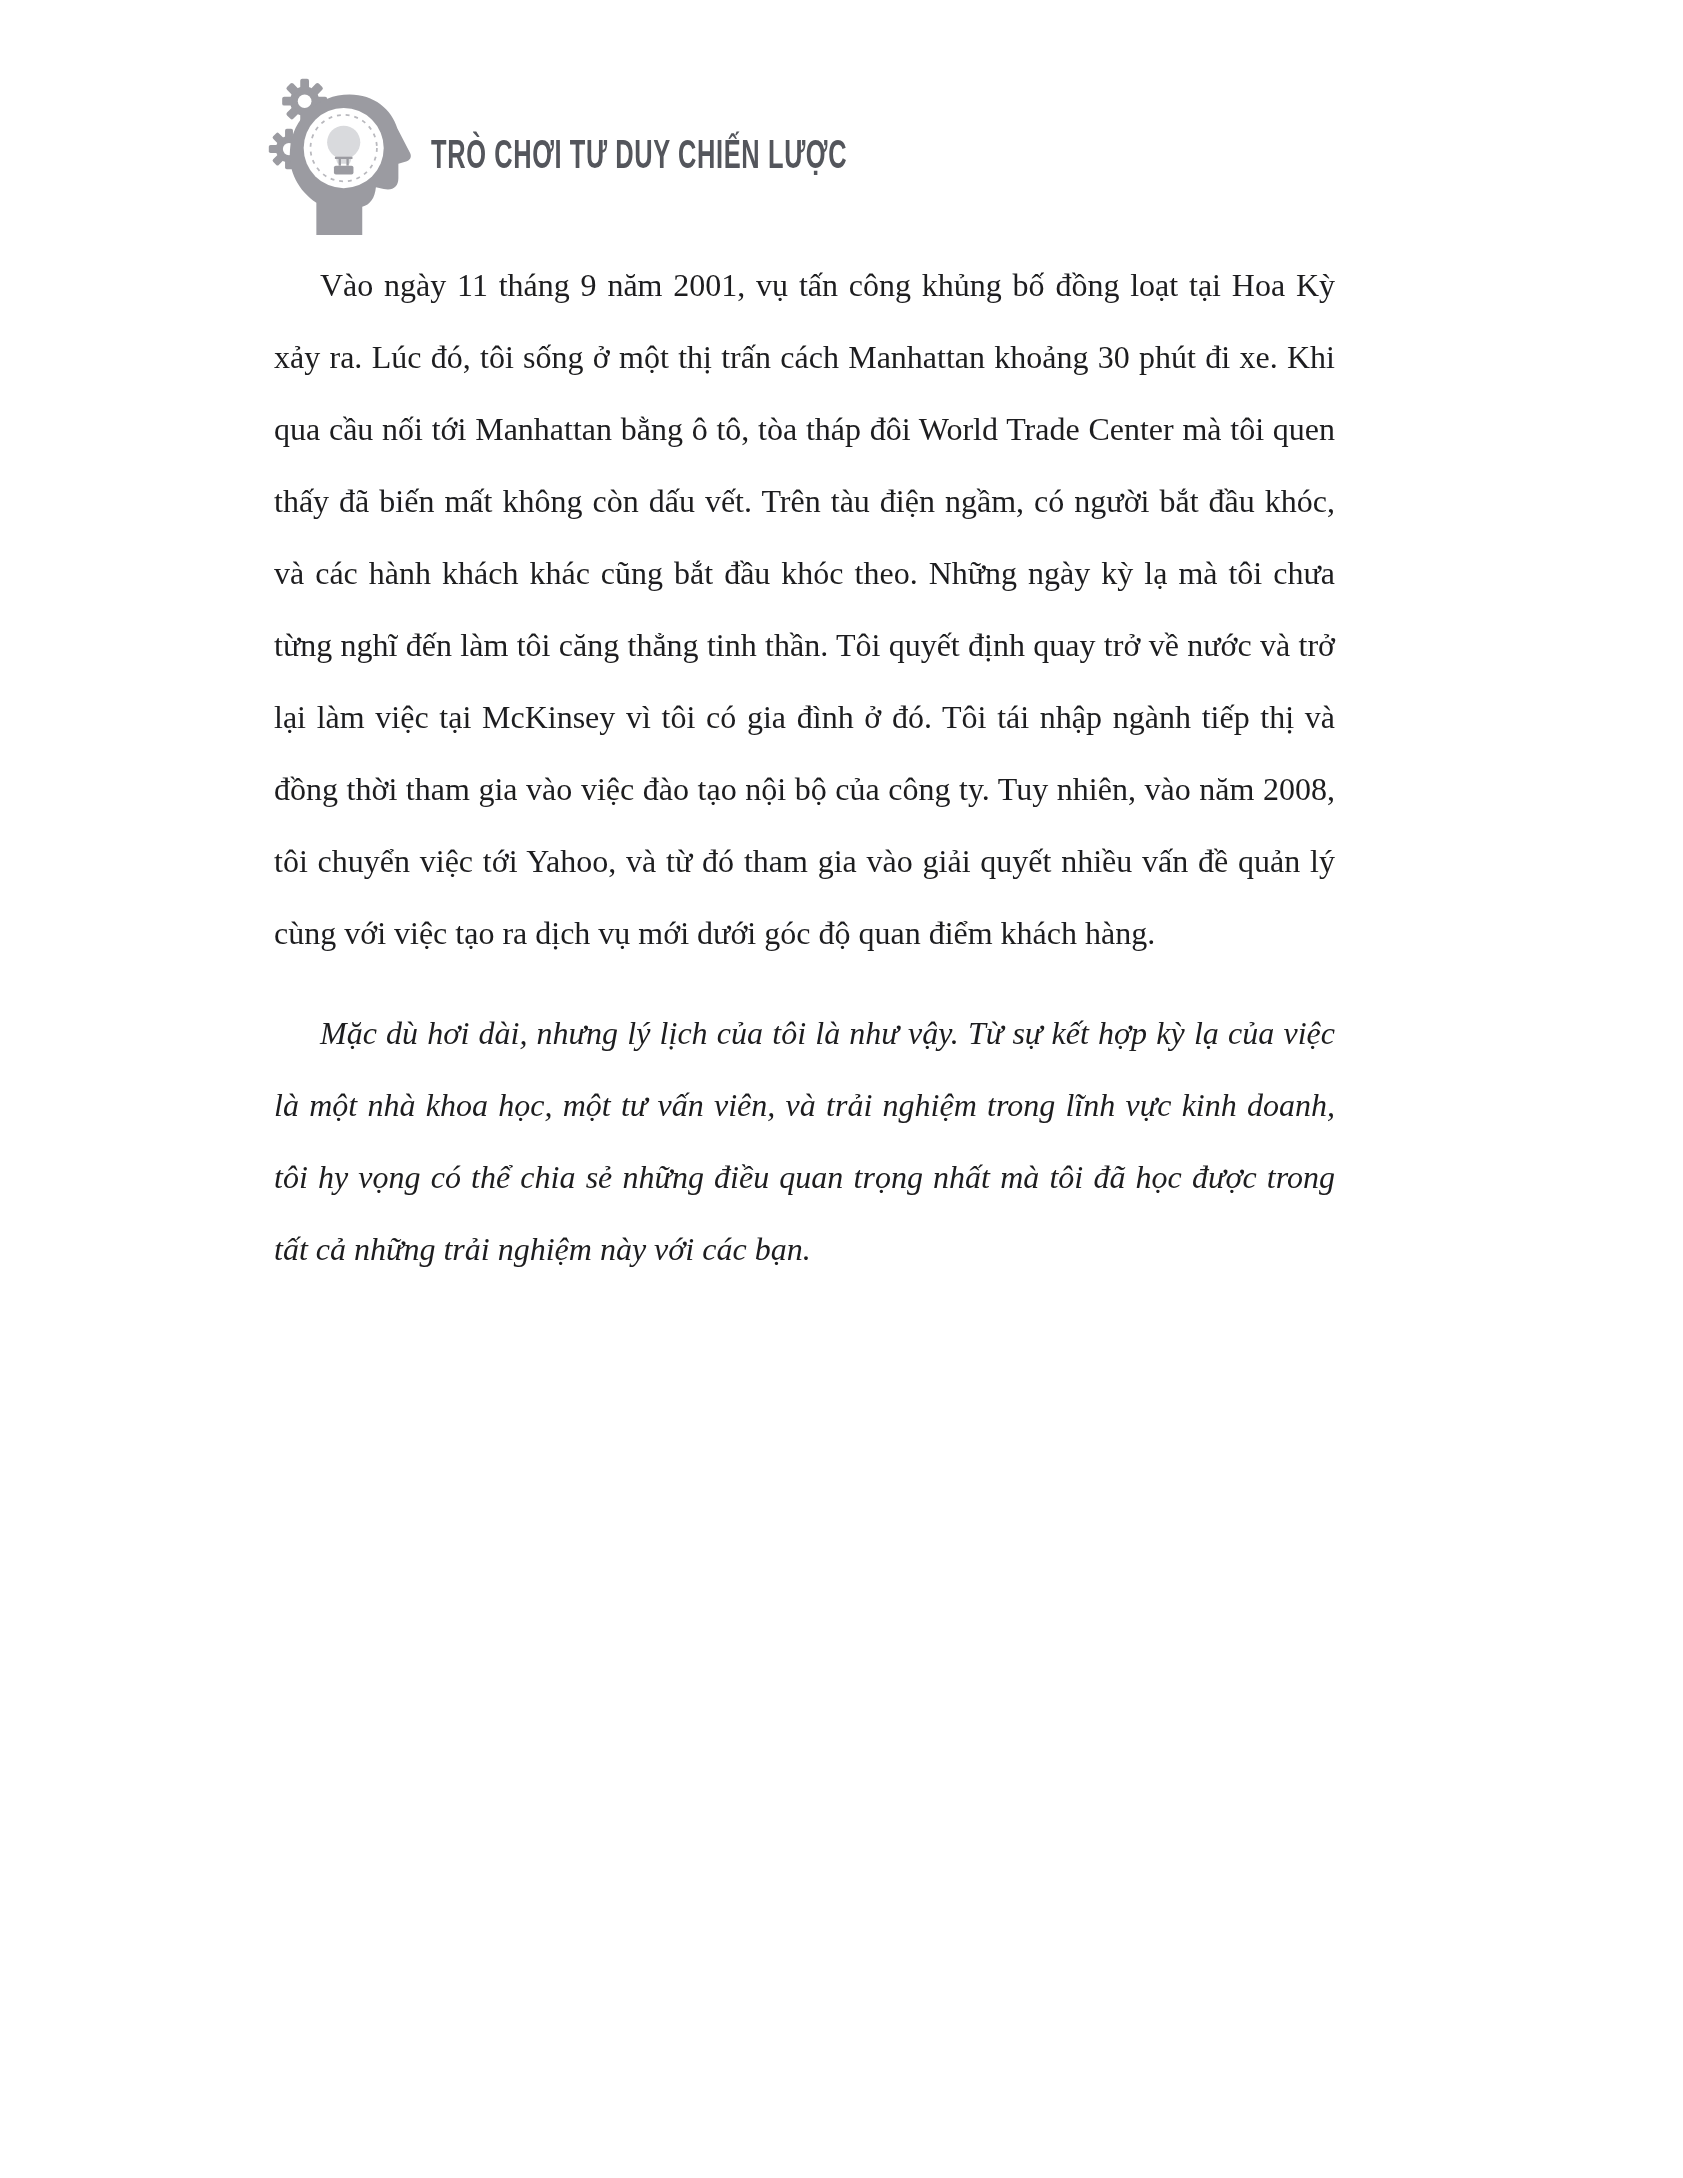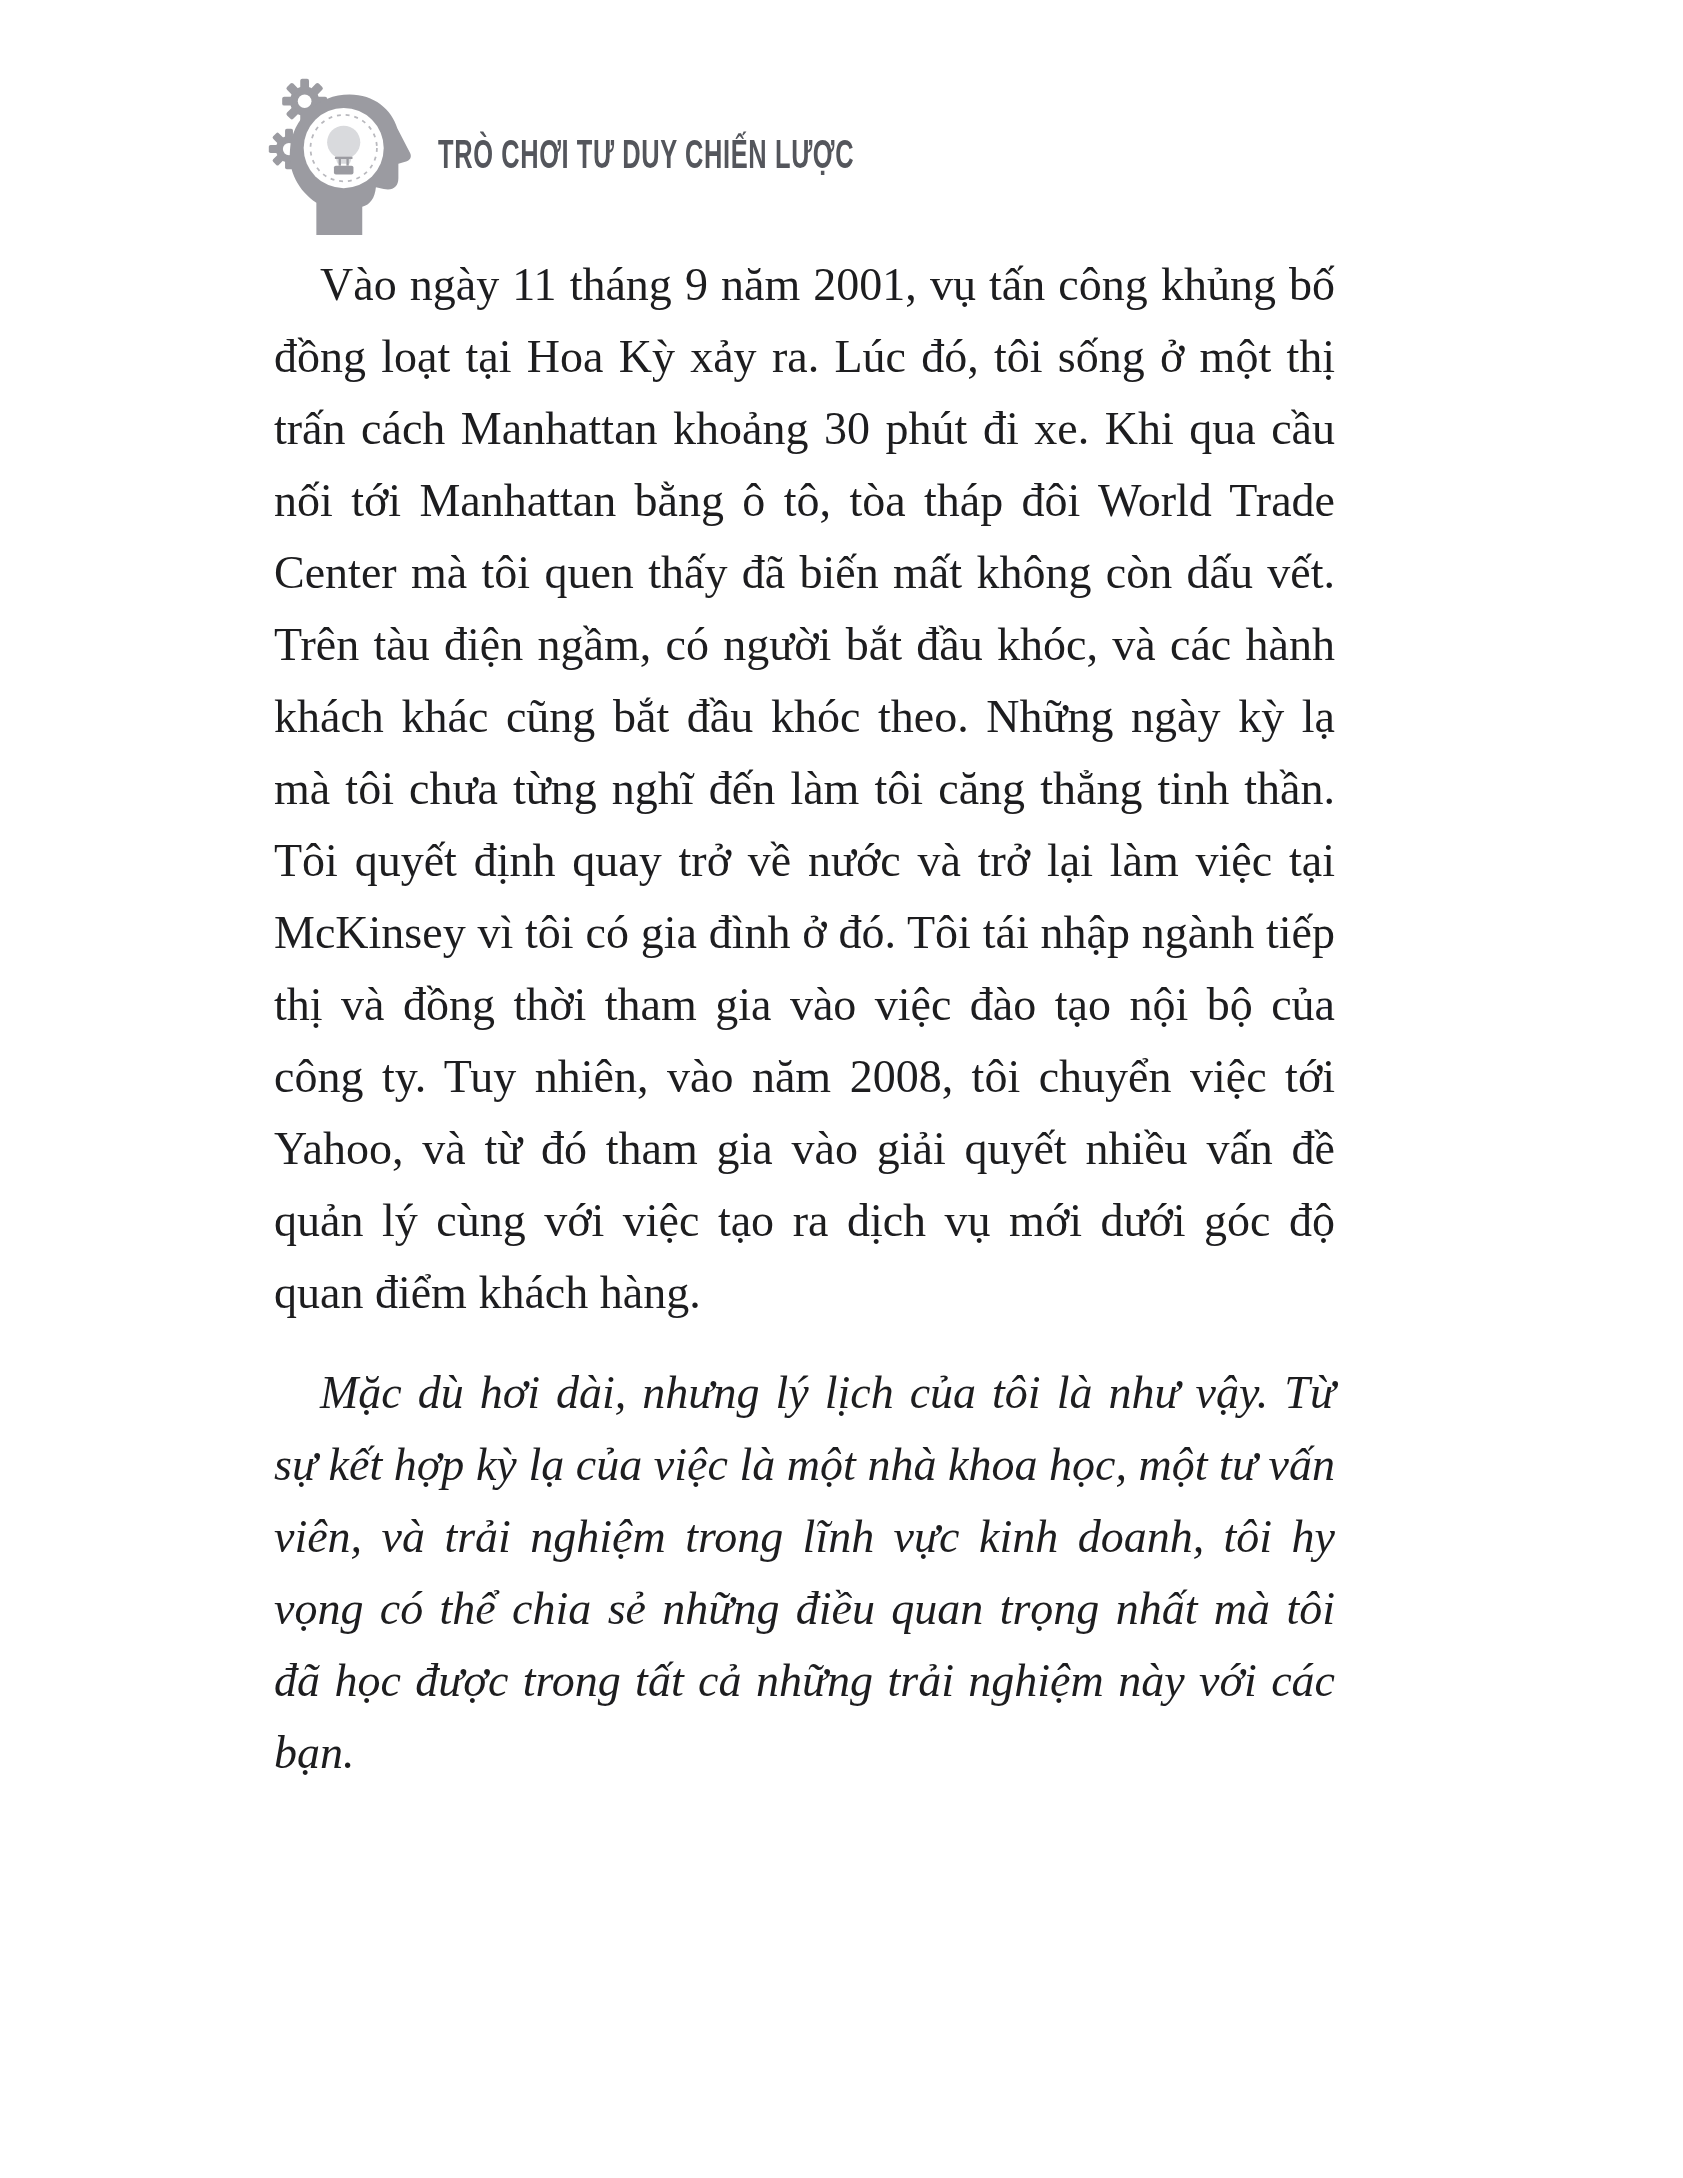--- a/index.html
+++ b/index.html
@@ -18,21 +18,21 @@
     overflow:hidden;
     font-family:"Liberation Serif","DejaVu Serif",serif;
   }
   
   .header{
     position:absolute;
     left:248px;
     top:69px;
     display:flex;
     align-items:center;
-    gap:24px;
+    gap:17px;
   }
   .logo{
     width:166px;
     height:166px;
     flex:0 0 auto;
   }
   .book-title{
     font-family:"Liberation Sans","DejaVu Sans",sans-serif;
     font-weight:bold;
     font-size:41px;
@@ -44,21 +44,21 @@
     margin-top:4px;
   }
   
   .text-block{
     position:absolute;
     left:274px;
     top:249px;
     width:1061px;
   }
   .text-block p{
-    font-size:46px;
+    font-size:32px;
     line-height:72px;
     color:var(--body-ink);
     text-align:justify;
     text-indent:46px;
   }
   .text-block p + p{
     margin-top:28px;
     font-style:italic;
   }
   

